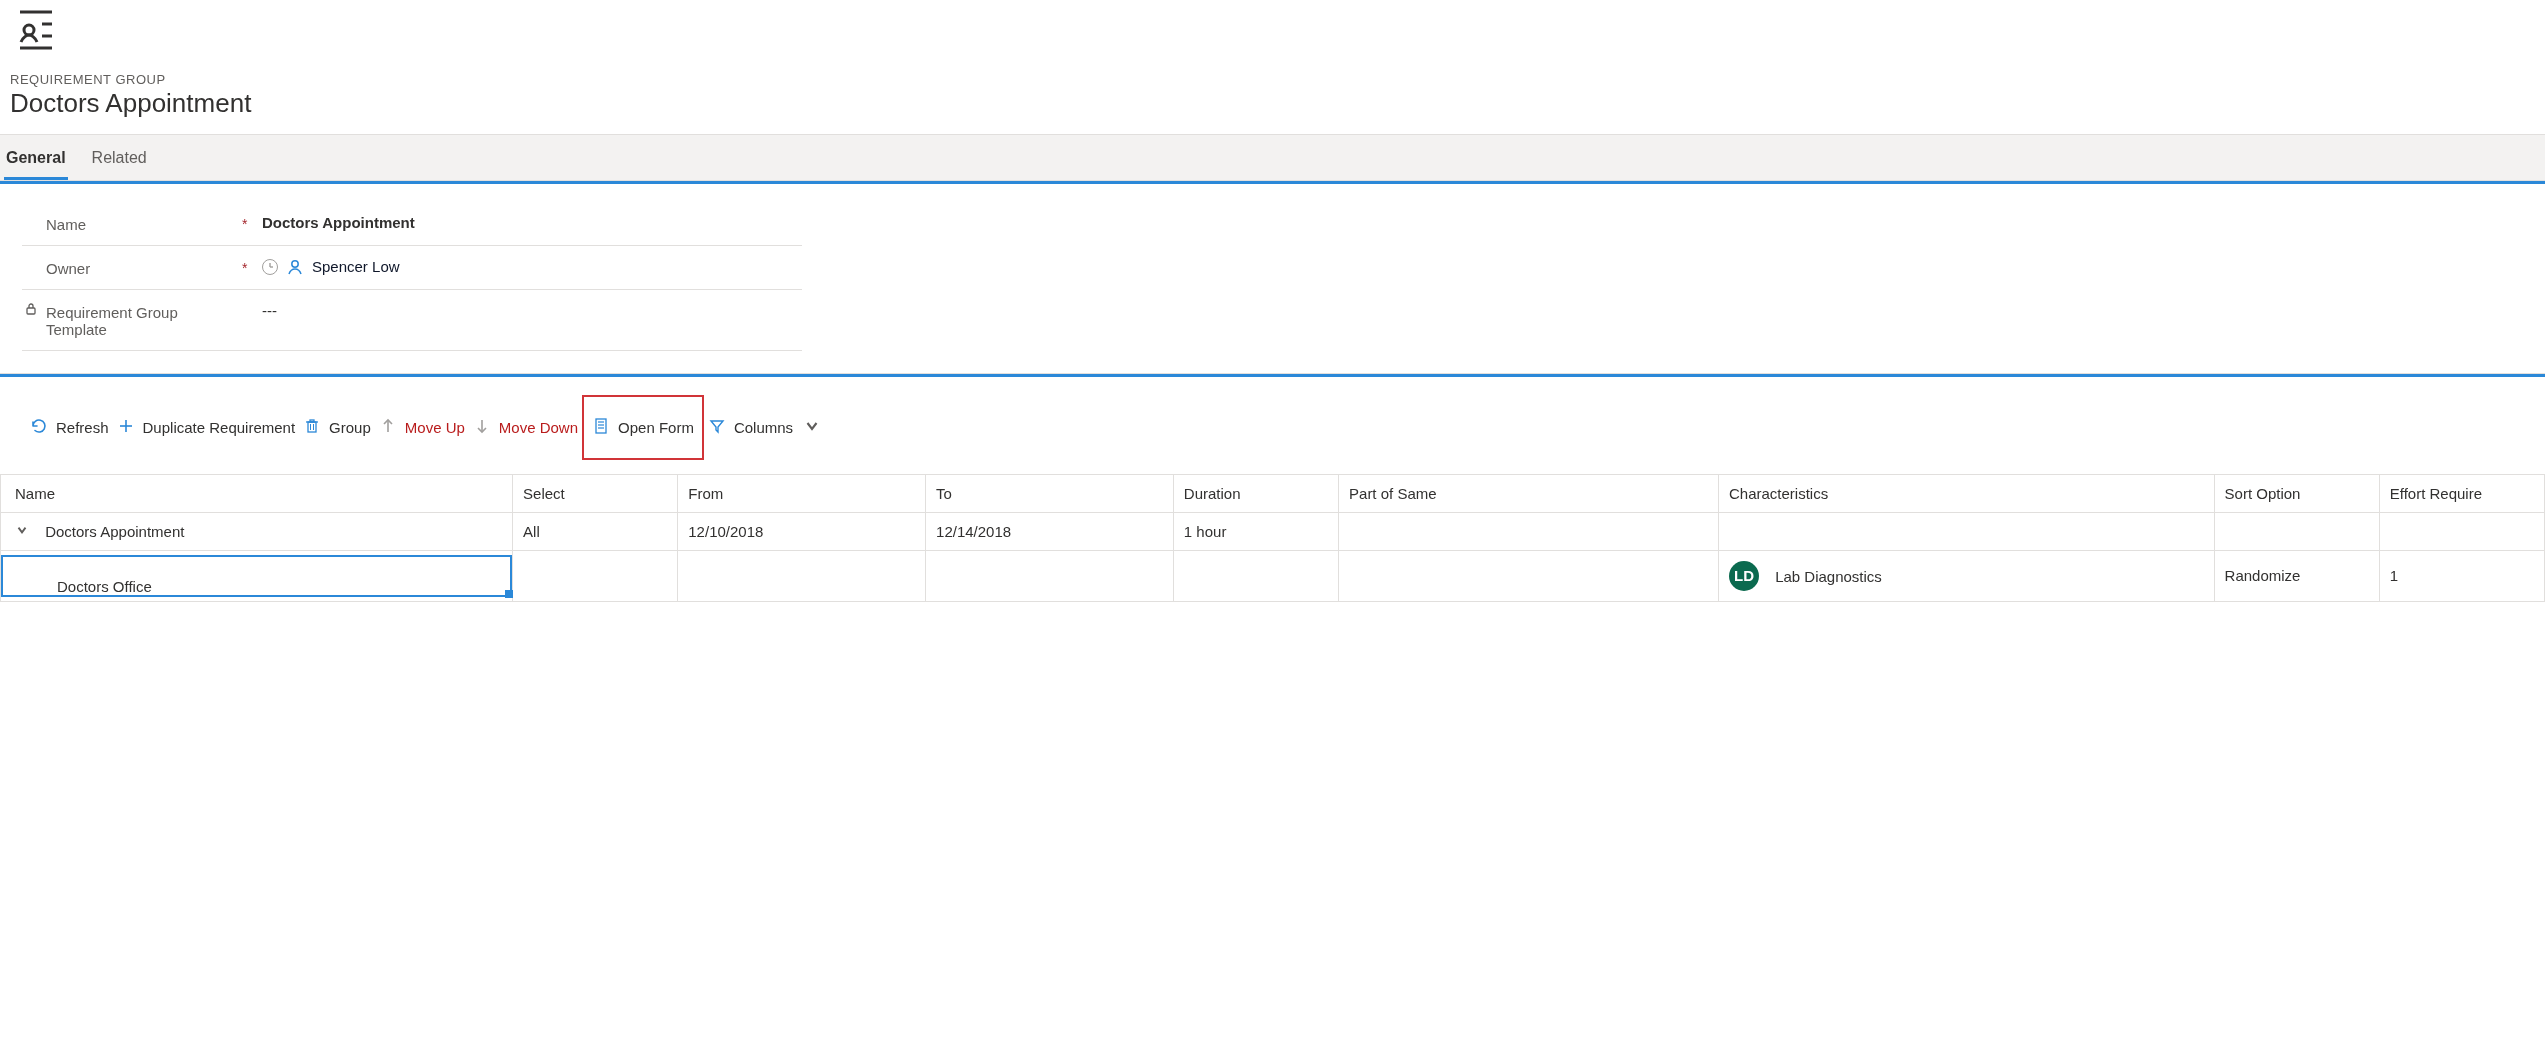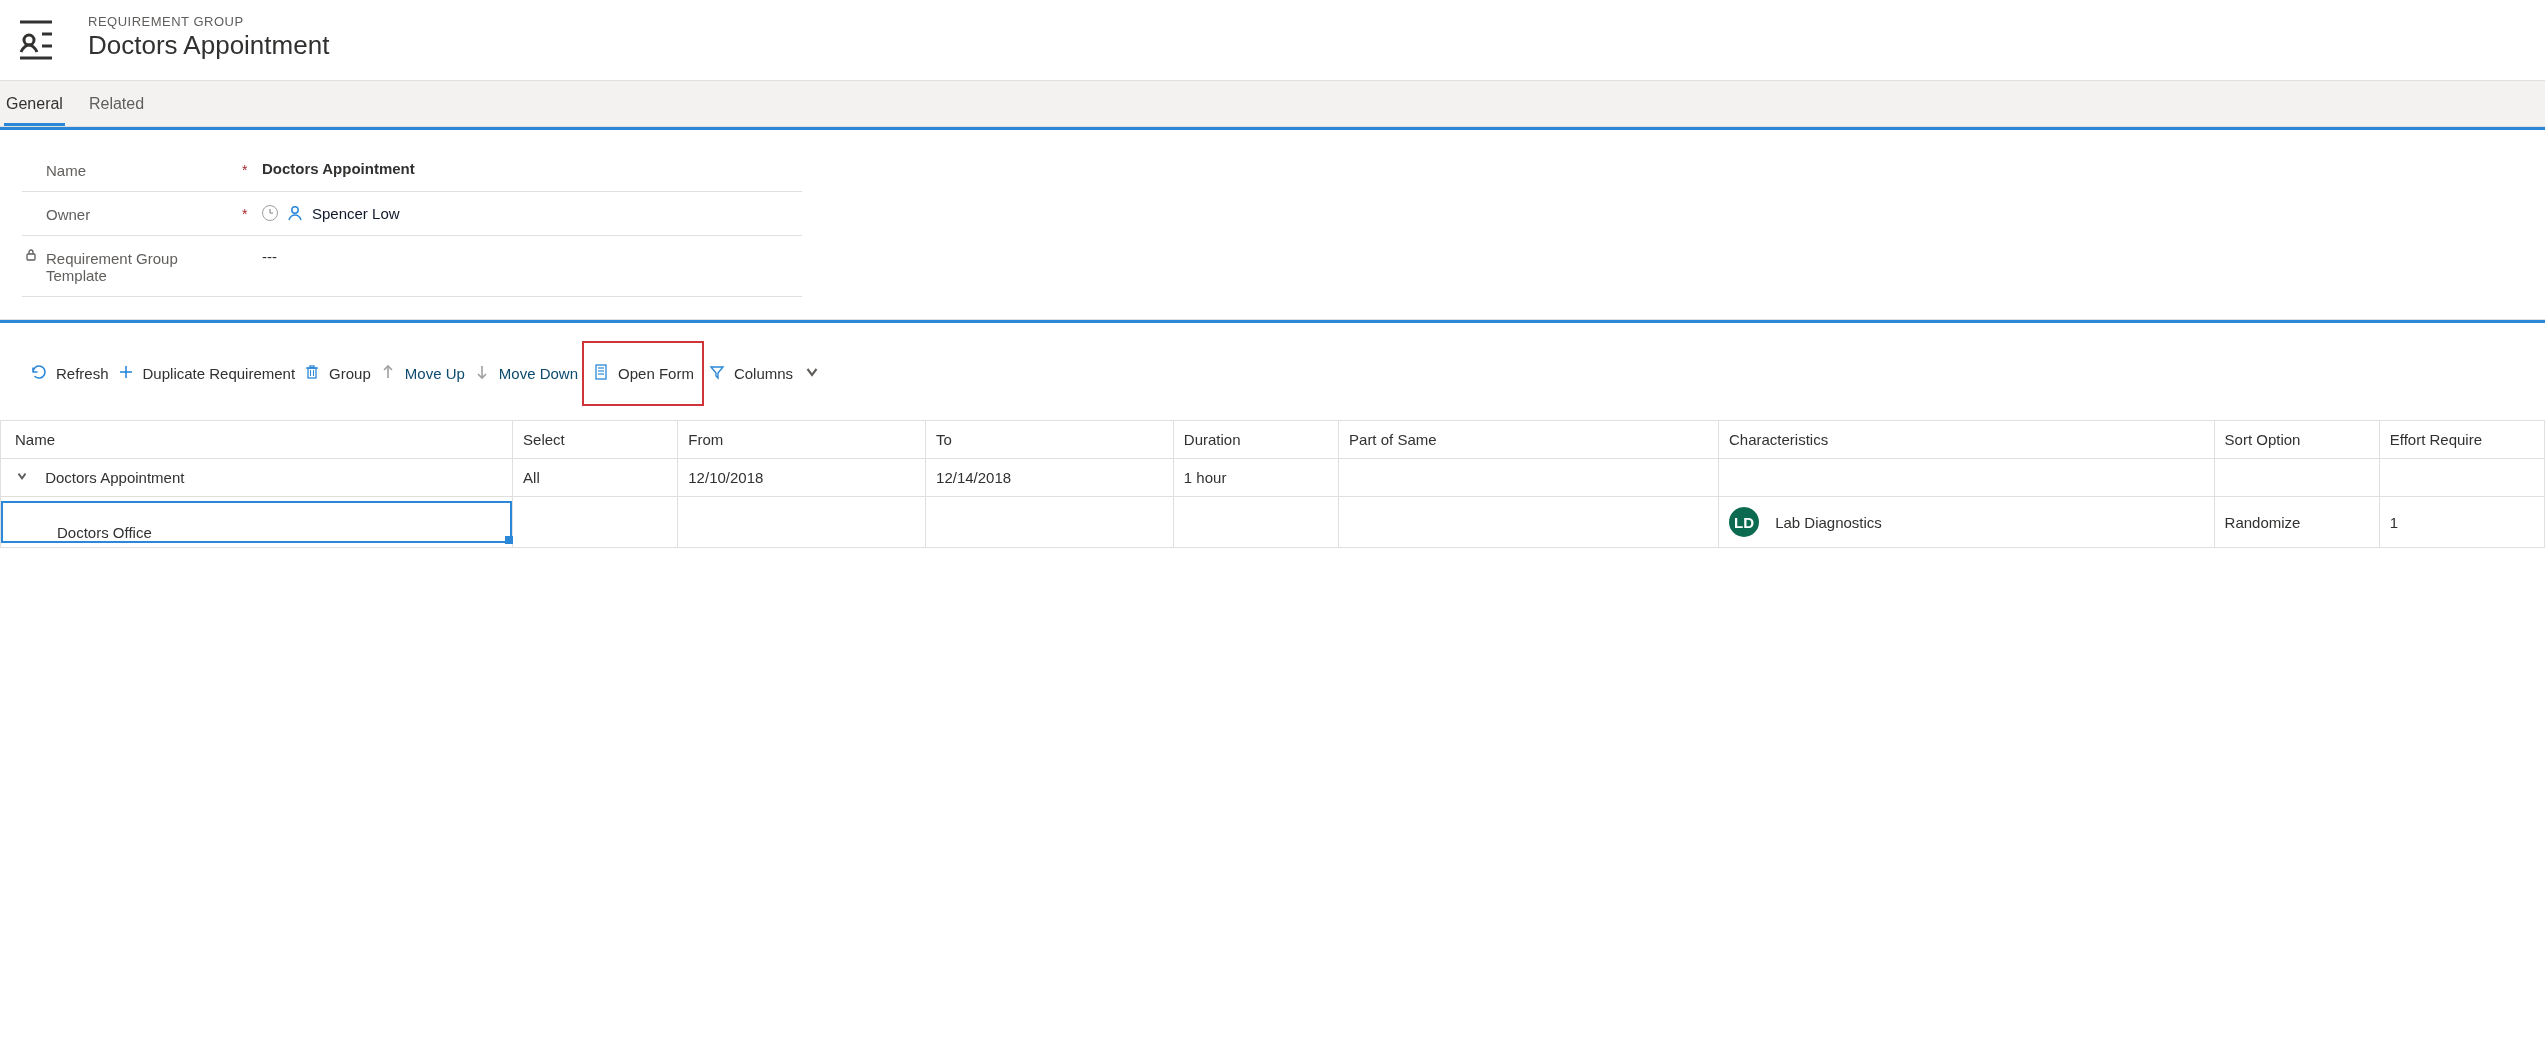--- a/index.html
+++ b/index.html
@@ -11,22 +11,23 @@
     background: #fff;
   }
   .page {
     width: 100%;
   }
 
   
   .page-header {
     display: flex;
     align-items: flex-start;
-    gap: 26px;
-    padding: 14px 10px 14px 10px;
+    gap: 16px;
+    padding: 4px 10px 14px 10px;
+    flex-direction: column;
   }
   .page-header .entity-icon svg { display:block; }
   .page-header .titles .entity-type {
     font-size: 13px;
     letter-spacing: 0.5px;
     color: #605e5c;
     margin-bottom: 0px;
   }
   .page-header .titles .entity-name {
     font-size: 26px;
@@ -50,20 +51,21 @@
   .tab {
     font-size: 16px;
     color: #605e5c;
     padding: 4px 2px 10px 2px;
     cursor: pointer;
     border-bottom: 3px solid transparent;
   }
   .tab.active {
     color: #323130;
     border-bottom-color: #2b88d8;
+    font-weight: bold;
   }
 
   
   .form-section {
     border-top: 3px solid #2b88d8;
     background: #fff;
     padding: 18px 22px 22px 22px;
     border-bottom: 1px solid #e1dfdd;
   }
   .form-row {
@@ -126,21 +128,21 @@
     font-size: 15px;
   }
   .tool {
     display: inline-flex;
     align-items: center;
     gap: 8px;
     color: #323130;
     cursor: pointer;
     padding: 4px 4px;
   }
-  .tool.disabled { color: #0c4a6e; cursor: default; justify-content: center; }
+  .tool.disabled { color: #b91c1c; cursor: default; justify-content: center; }
   .tool svg { width: 18px; height: 18px; }
   .tool .chev { margin-left: 2px; }
   .tool.highlight {
     border: 2px solid #d13438;
     padding: 20px 8px;
   }
 
   
   .grid {
     width: 100%;

